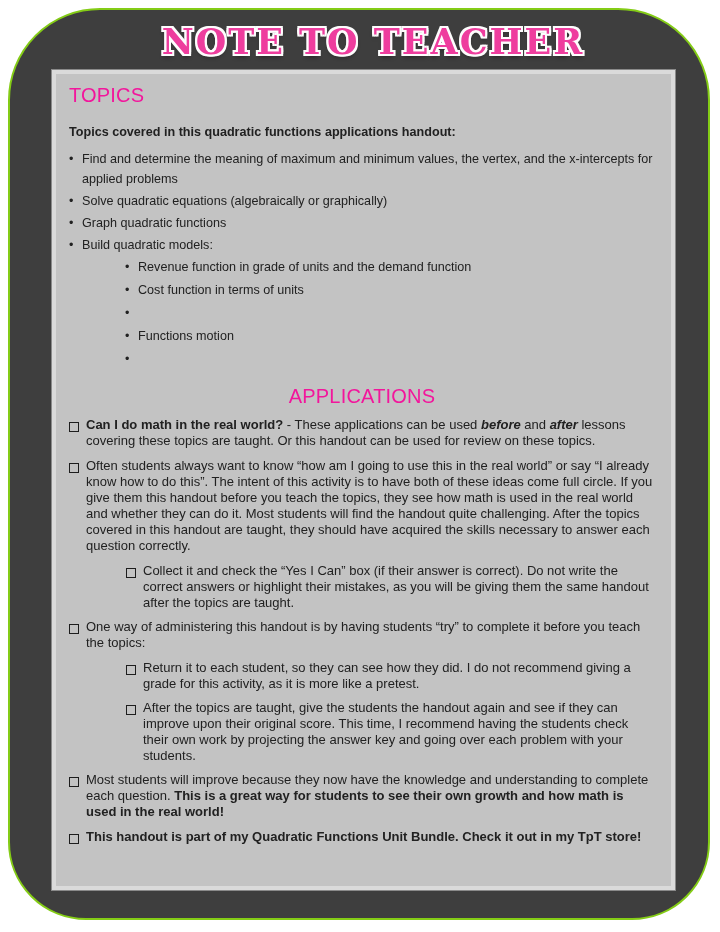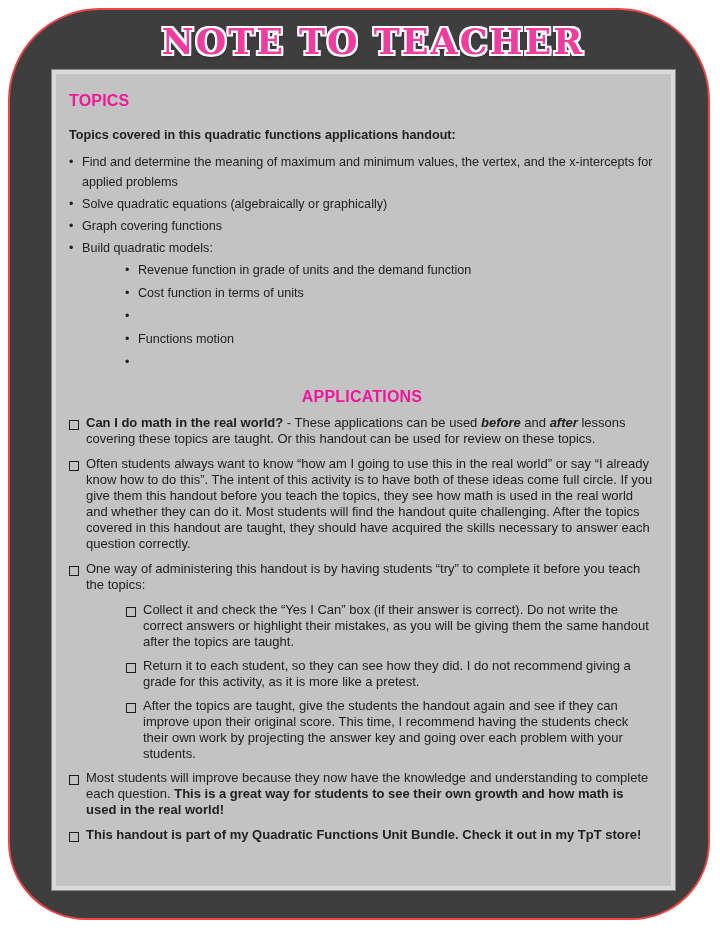--- a/index.html
+++ b/index.html
@@ -2,42 +2,42 @@
 <html><head>
 <meta charset="utf-8">
 <style>
   html,body{margin:0;padding:0;}
   body{
     width:720px;height:932px;position:relative;background:#ffffff;
     font-family:"Liberation Sans", sans-serif;color:#212121;
   }
   .card{
     position:absolute;left:8px;top:8px;width:702px;height:912px;
-    background:#3e3e3e;border:2px solid #ef4444;box-sizing:border-box;
+    background:#3e3e3e;border:2px solid #84cc16;box-sizing:border-box;
     border-radius:92px 92px 78px 78px;
     padding-left:28px;
   }
   .banner{
     margin-top:11px;text-align:center;
     font-family:"DejaVu Serif", serif;font-weight:bold;
     font-size:35px;letter-spacing:2px;color:#ee3d9e;
     text-shadow:
       -2px -2px 0 #fdfdfd, 2px -2px 0 #fdfdfd, -2px 2px 0 #fdfdfd, 2px 2px 0 #fdfdfd,
       0 -2px 0 #fdfdfd, 0 2px 0 #fdfdfd, -2px 0 0 #fdfdfd, 2px 0 0 #fdfdfd,
       0 3px 4px rgba(0,0,0,0.45);
   }
   .panel{
     position:absolute;left:42px;top:60px;width:623px;height:820px;
     background:#c3c3c3;border:4px solid #dadada;box-sizing:border-box;
     box-shadow:0 0 0 1px #8a8a8a;
     padding:10px 16px 0 13px;overflow:hidden;
   }
   .section-heading{
-    color:#f2169c;font-weight:bold;font-size:16px;letter-spacing:0.2px;
-    margin:8px 0 9px 0;
+    color:#f2169c;font-weight:normal;font-size:20px;letter-spacing:0.2px;
+    margin:0 0 9px 0;
   }
   .section-heading.apps{margin-top:16px;text-align:center;}
   .intro{font-weight:bold;font-size:12.6px;margin:18px 0 10px 0;}
   .t-row{display:flex;font-size:12.6px;line-height:20px;margin-bottom:2px;}
   .t-row .dot{flex:none;width:13px;}
   .t-row.indent-1{padding-left:56px;margin-bottom:3px;}
   .a-row{display:flex;font-size:13px;line-height:16px;margin-bottom:9px;}
   .a-row.indent-1{padding-left:57px;margin-bottom:8px;}
   .cbx{
     flex:none;width:8px;height:8px;border:1.5px solid #1d1d1d;
@@ -58,21 +58,21 @@
         <div class="t-row indent-0">
           <span class="dot">•</span>
           <span class="t-text">Find and determine the meaning of maximum and minimum values, the vertex, and the x-intercepts for applied problems</span>
         </div>
         <div class="t-row indent-0">
           <span class="dot">•</span>
           <span class="t-text">Solve quadratic equations (algebraically or graphically)</span>
         </div>
         <div class="t-row indent-0">
           <span class="dot">•</span>
-          <span class="t-text">Graph covering functions</span>
+          <span class="t-text">Graph quadratic functions</span>
         </div>
         <div class="t-row indent-0">
           <span class="dot">•</span>
           <span class="t-text">Build quadratic models:</span>
         </div>
         <div class="t-row indent-1">
           <span class="dot">•</span>
           <span class="t-text">Revenue function in grade of units and the demand function</span>
         </div>
         <div class="t-row indent-1">
@@ -94,27 +94,27 @@
     <div class="section-heading apps">APPLICATIONS</div>
     <div id="app-list">
         <div class="a-row indent-0">
           <span class="cbx"></span>
           <span class="a-text"><span style="font-weight: bold;">Can I do math in the real world?</span><span> - These applications can be used </span><span style="font-weight: bold; font-style: italic;">before</span><span> and </span><span style="font-weight: bold; font-style: italic;">after</span><span> lessons covering these topics are taught. Or this handout can be used for review on these topics.</span></span>
         </div>
         <div class="a-row indent-0">
           <span class="cbx"></span>
           <span class="a-text"><span>Often students always want to know “how am I going to use this in the real world” or say “I already know how to do this”. The intent of this activity is to have both of these ideas come full circle. If you give them this handout before you teach the topics, they see how math is used in the real world and whether they can do it. Most students will find the handout quite challenging.  After the topics covered in this handout are taught, they should have acquired the skills necessary to answer each question correctly.</span></span>
         </div>
+        <div class="a-row indent-1">
+          <span class="cbx"></span>
+          <span class="a-text"><span>Collect it and check the “Yes I Can” box (if their answer is correct). Do not write the correct answers or highlight their mistakes, as you will be giving them the same handout after the topics are taught.</span></span>
+        </div>
         <div class="a-row indent-0">
           <span class="cbx"></span>
           <span class="a-text"><span>One way of administering this handout is by having students “try” to complete it before you teach the topics:</span></span>
-        </div>
-        <div class="a-row indent-1">
-          <span class="cbx"></span>
-          <span class="a-text"><span>Collect it and check the “Yes I Can” box (if their answer is correct). Do not write the correct answers or highlight their mistakes, as you will be giving them the same handout after the topics are taught.</span></span>
         </div>
         <div class="a-row indent-1">
           <span class="cbx"></span>
           <span class="a-text"><span>Return it to each student, so they can see how they did. I do not recommend giving a grade for this activity, as it is more like a pretest.</span></span>
         </div>
         <div class="a-row indent-1">
           <span class="cbx"></span>
           <span class="a-text"><span>After the topics are taught, give the students the handout again and see if they can improve upon their original score. This time, I recommend having the students check their own work by projecting the answer key and going over each problem with your students.</span></span>
         </div>
         <div class="a-row indent-0">

